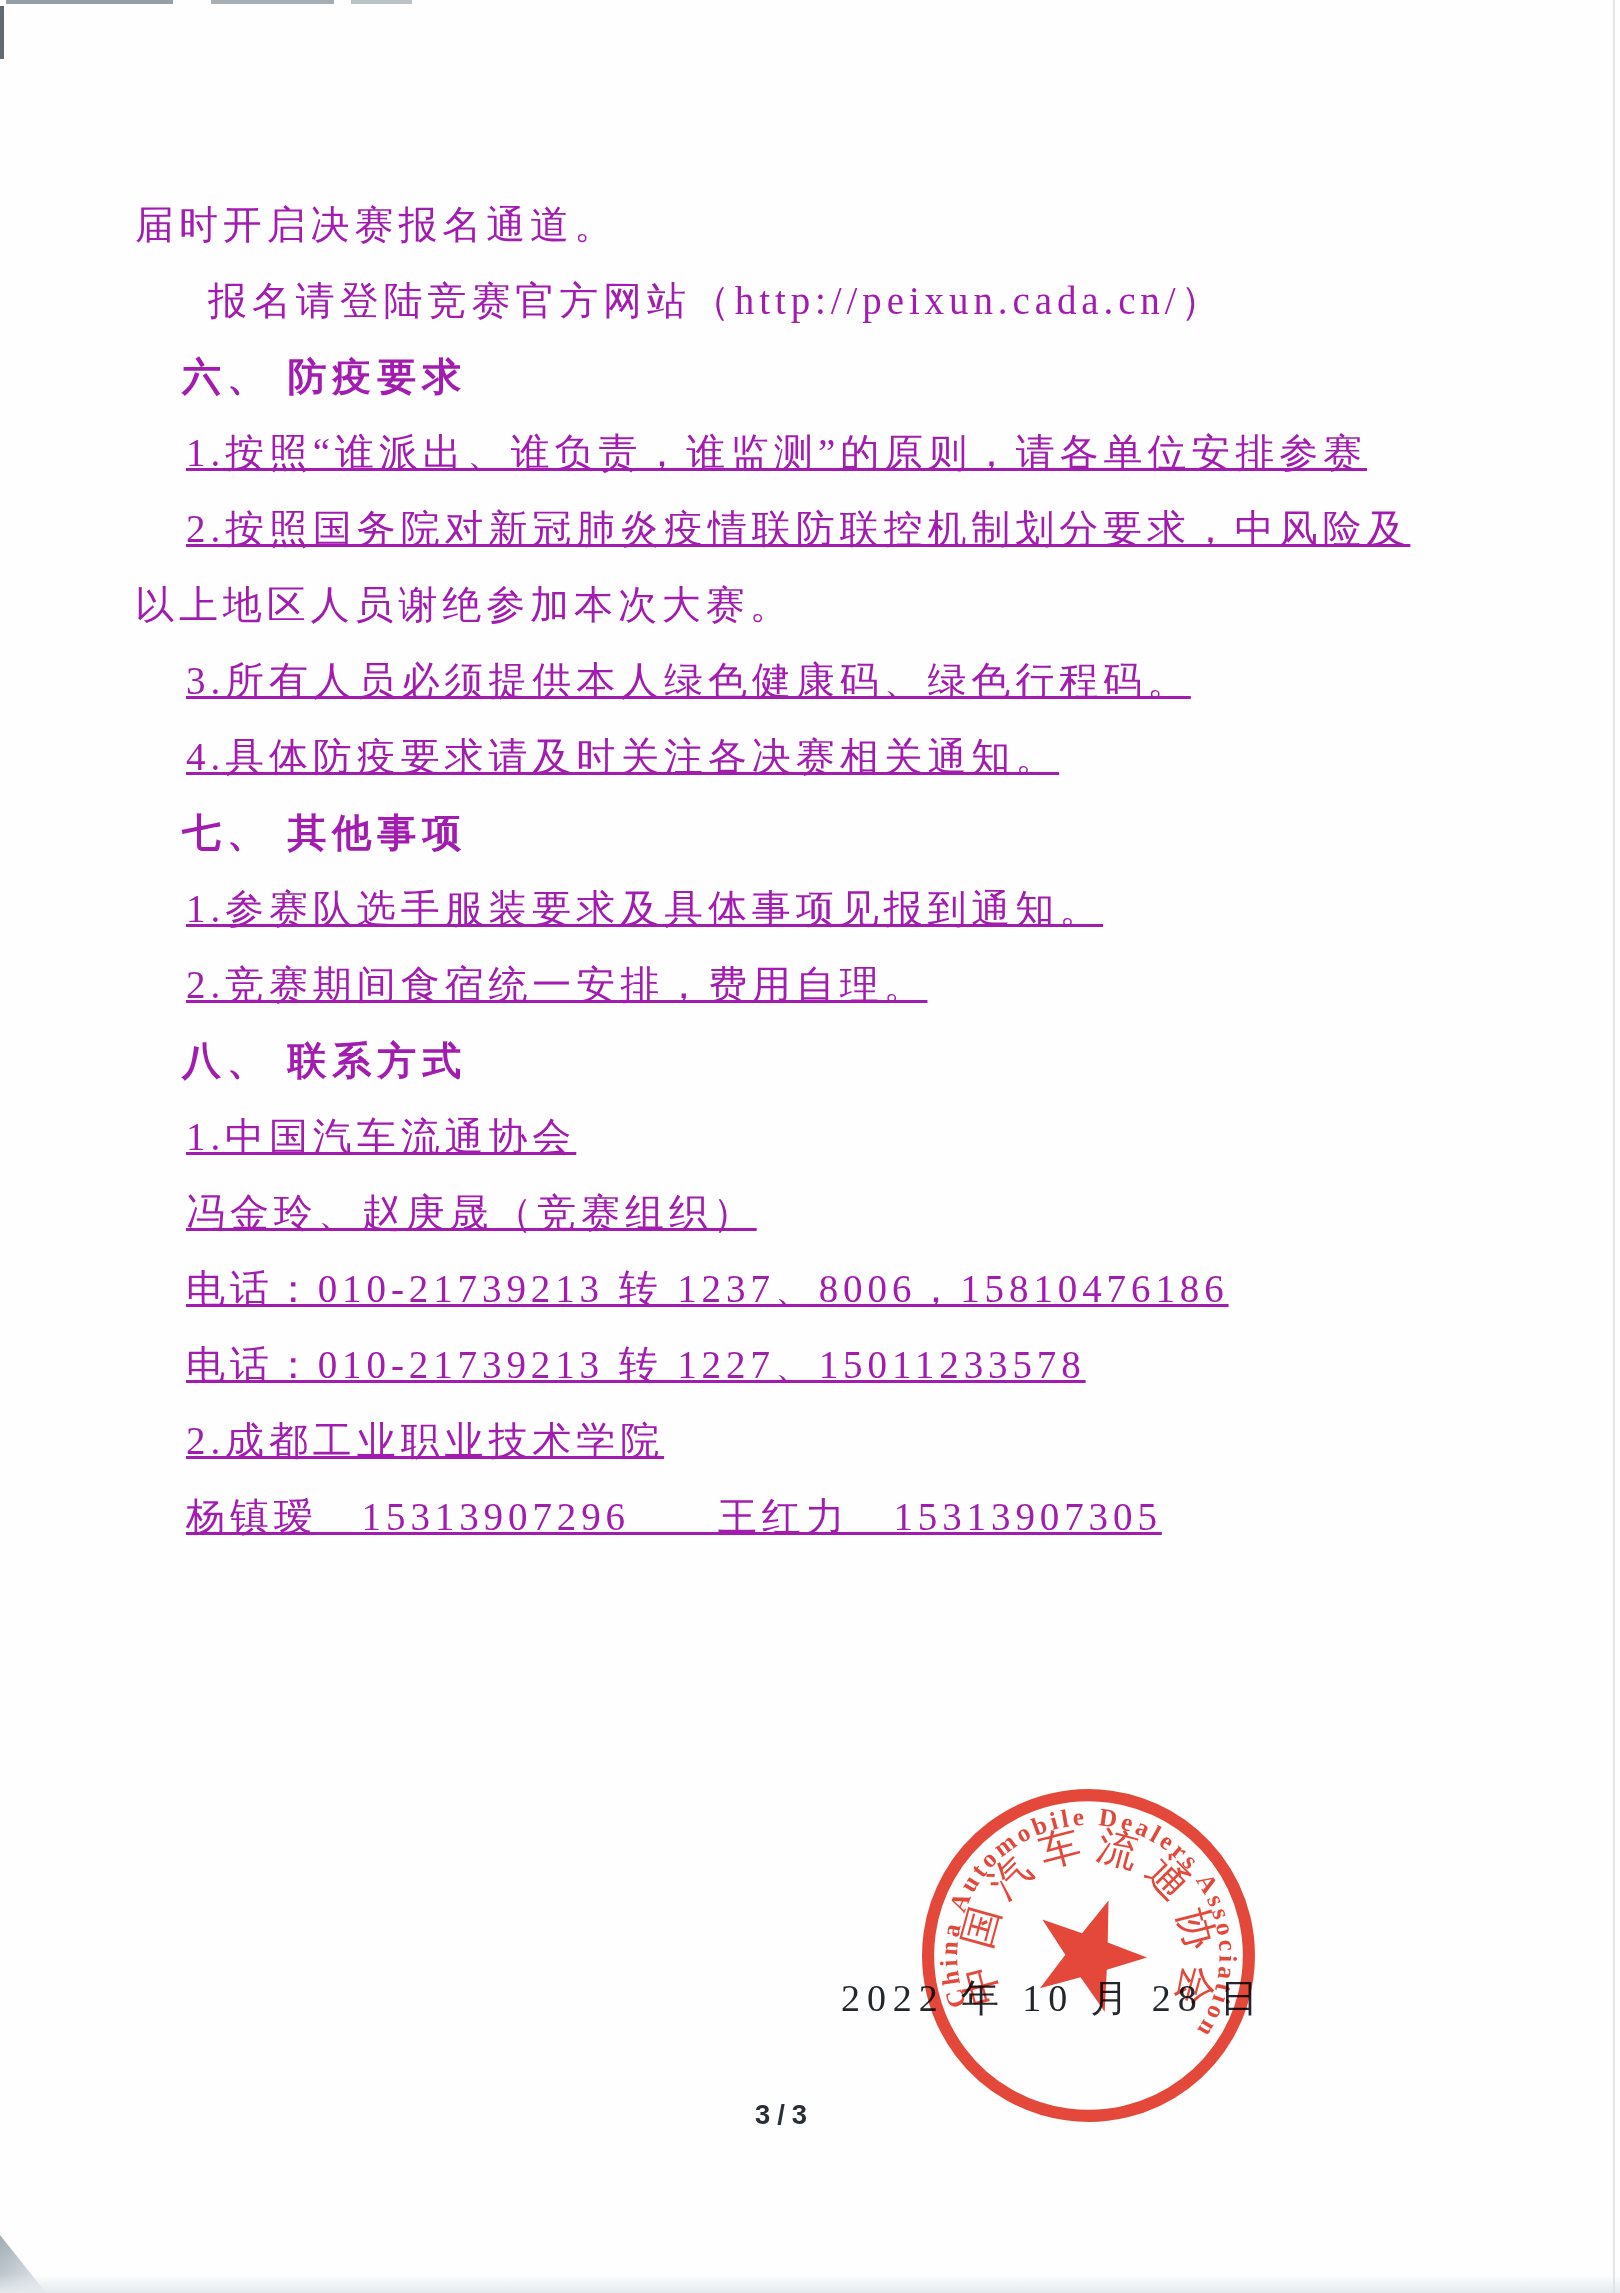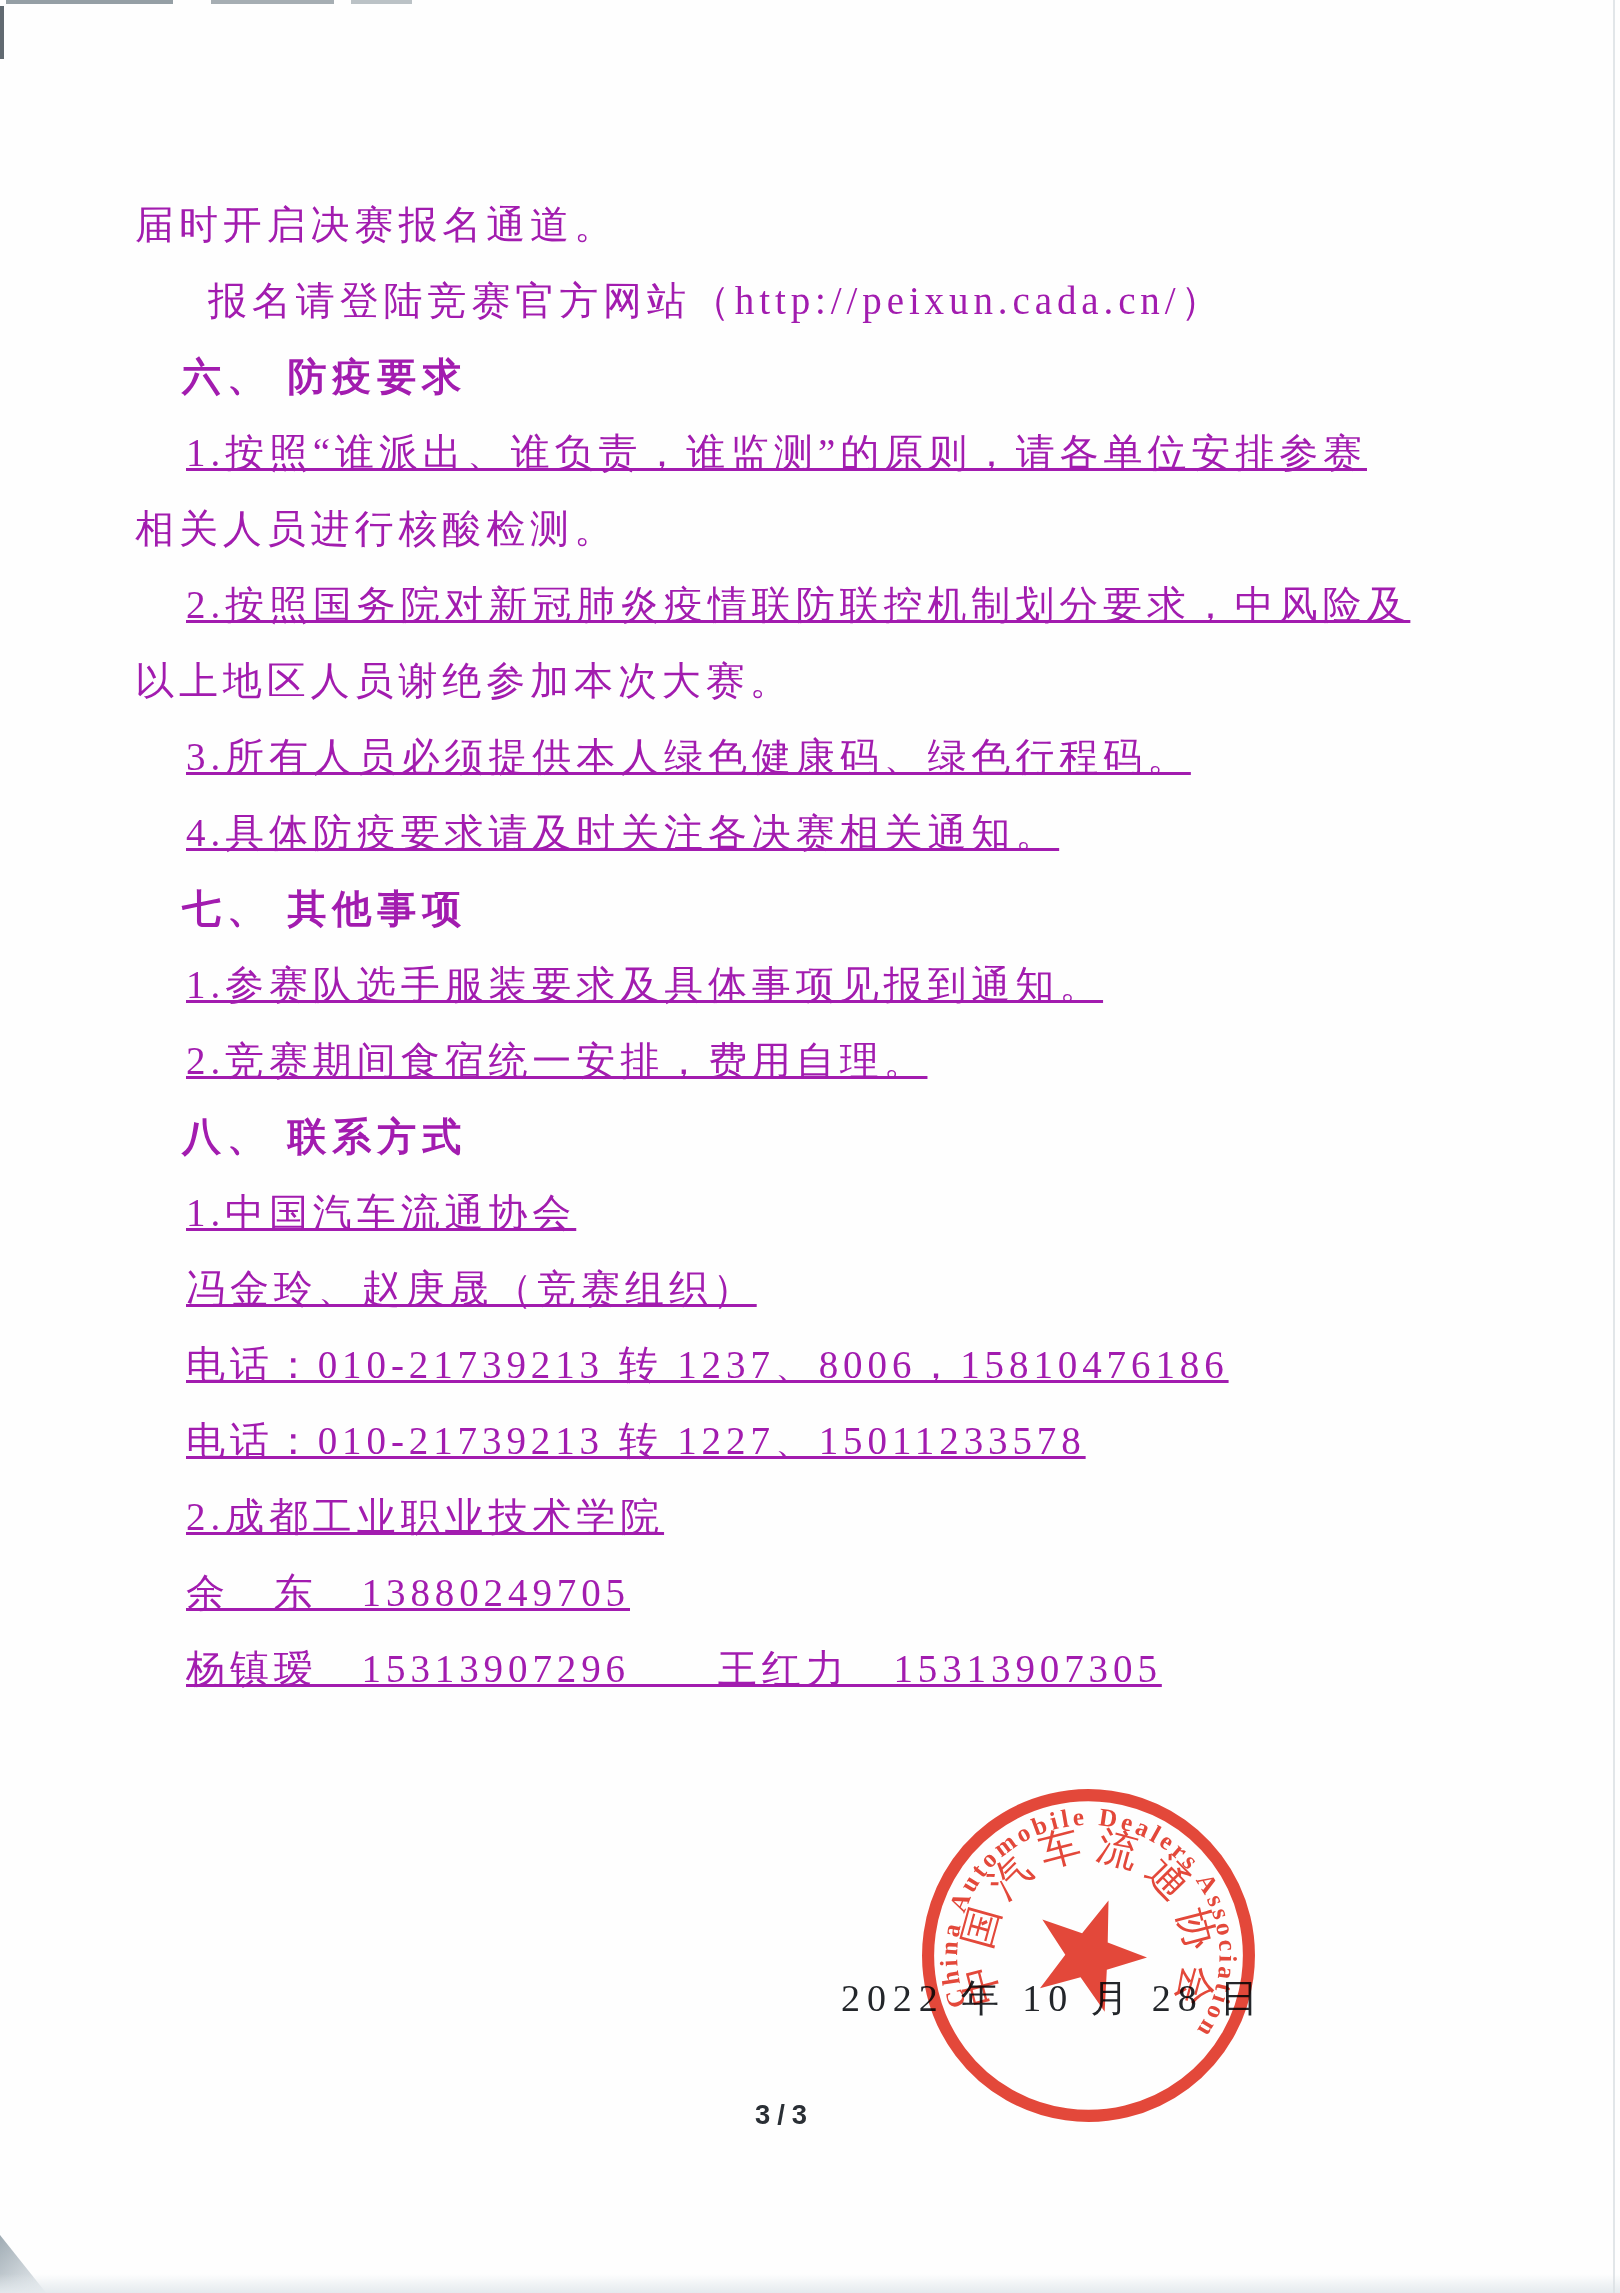--- a/index.html
+++ b/index.html
@@ -67,35 +67,33 @@
   <div class="artifact left-edge-mark"></div>
   <div class="artifact corner-curl"></div>
   <div class="artifact bottom-band"></div>
   <div class="artifact right-edge-line"></div>
 
   <div class="text-layer">
       <div class="line flush">届时开启决赛报名通道。</div>
       <div class="line indent2">报名请登陆竞赛官方网站（http://peixun.cada.cn/）</div>
       <div class="line heading">六、 防疫要求</div>
       <div class="line indent">1.按照“谁派出、谁负责，谁监测”的原则，请各单位安排参赛</div>
-      <div class="line flush">相关人员进行核酸检测。</div>
       <div class="line indent">2.按照国务院对新冠肺炎疫情联防联控机制划分要求，中风险及</div>
       <div class="line flush">以上地区人员谢绝参加本次大赛。</div>
       <div class="line indent">3.所有人员必须提供本人绿色健康码、绿色行程码。</div>
       <div class="line indent">4.具体防疫要求请及时关注各决赛相关通知。</div>
       <div class="line heading">七、 其他事项</div>
       <div class="line indent">1.参赛队选手服装要求及具体事项见报到通知。</div>
       <div class="line indent">2.竞赛期间食宿统一安排，费用自理。</div>
       <div class="line heading">八、 联系方式</div>
       <div class="line indent">1.中国汽车流通协会</div>
       <div class="line indent">冯金玲、赵庚晟（竞赛组织）</div>
       <div class="line indent">电话：010-21739213 转 1237、8006，15810476186</div>
       <div class="line indent">电话：010-21739213 转 1227、15011233578</div>
       <div class="line indent">2.成都工业职业技术学院</div>
-      <div class="line indent">余　东　13880249705</div>
       <div class="line indent">杨镇瑷　15313907296　　王红力　15313907305</div>
     </div>
 
   <div class="date-line">2022 年 10 月 28 日</div>
 
   <svg class="seal" viewBox="0 0 340 340" aria-hidden="true">
     <g transform="rotate(8 170 170)" fill="none">
       <circle cx="170" cy="170" r="159" stroke="#e23a2b" stroke-width="12"></circle>
       <path id="arcEn" d="M 57,235 A 130,130 0 1 1 283,235"></path>
       <path id="arcZh" d="M 90,226 A 97,97 0 1 1 250,226"></path>

